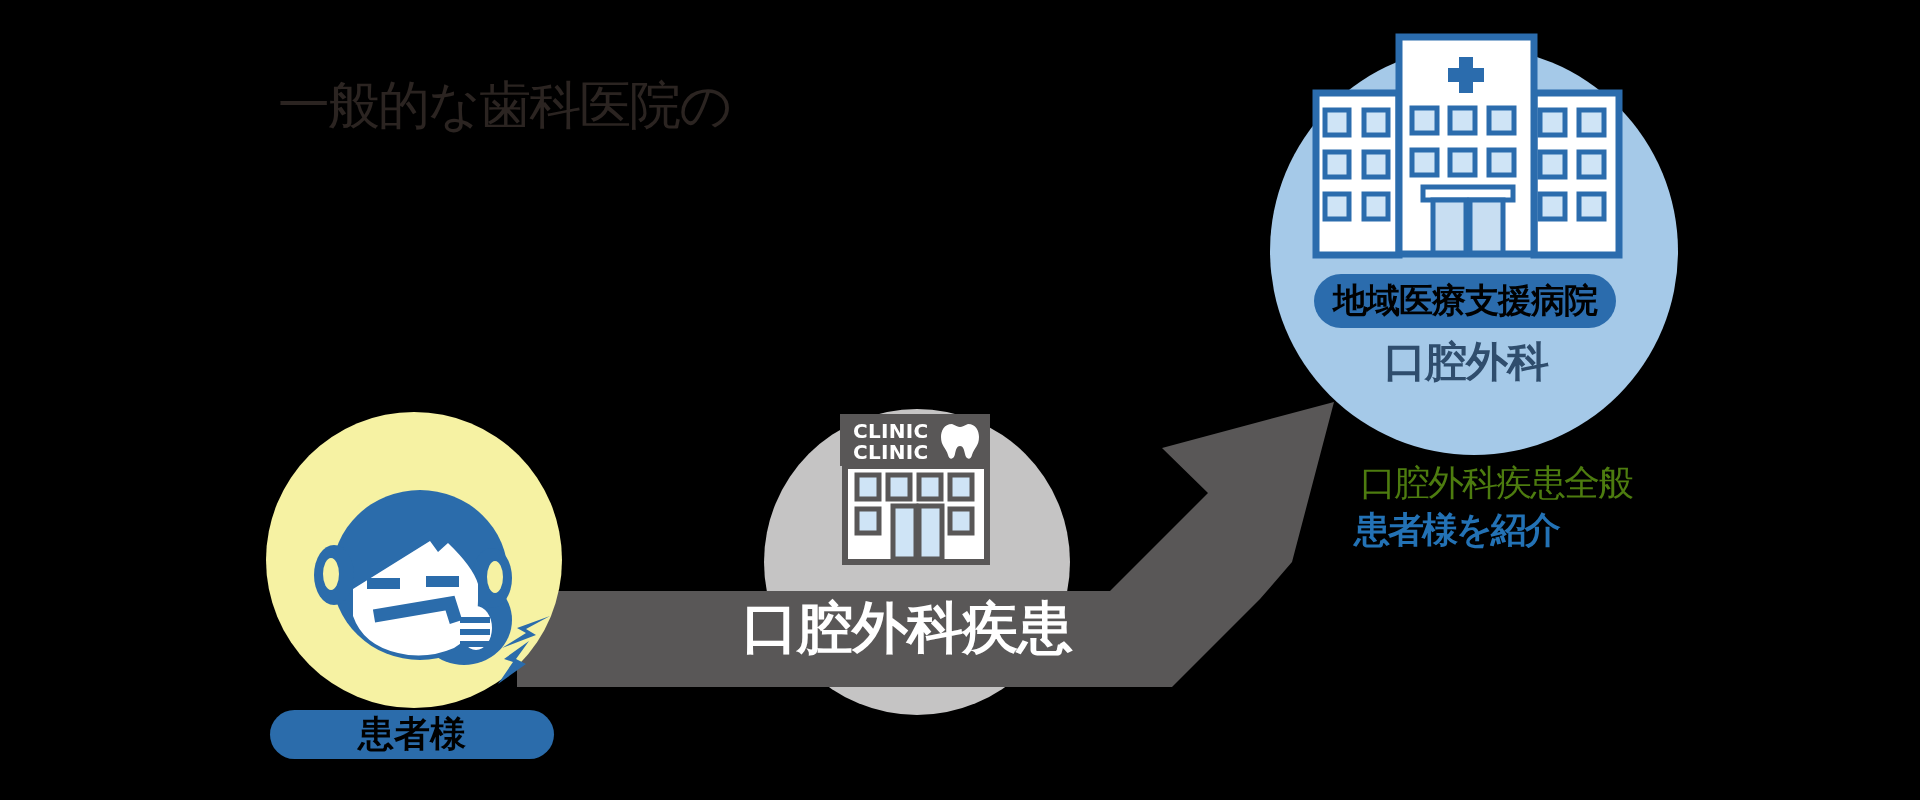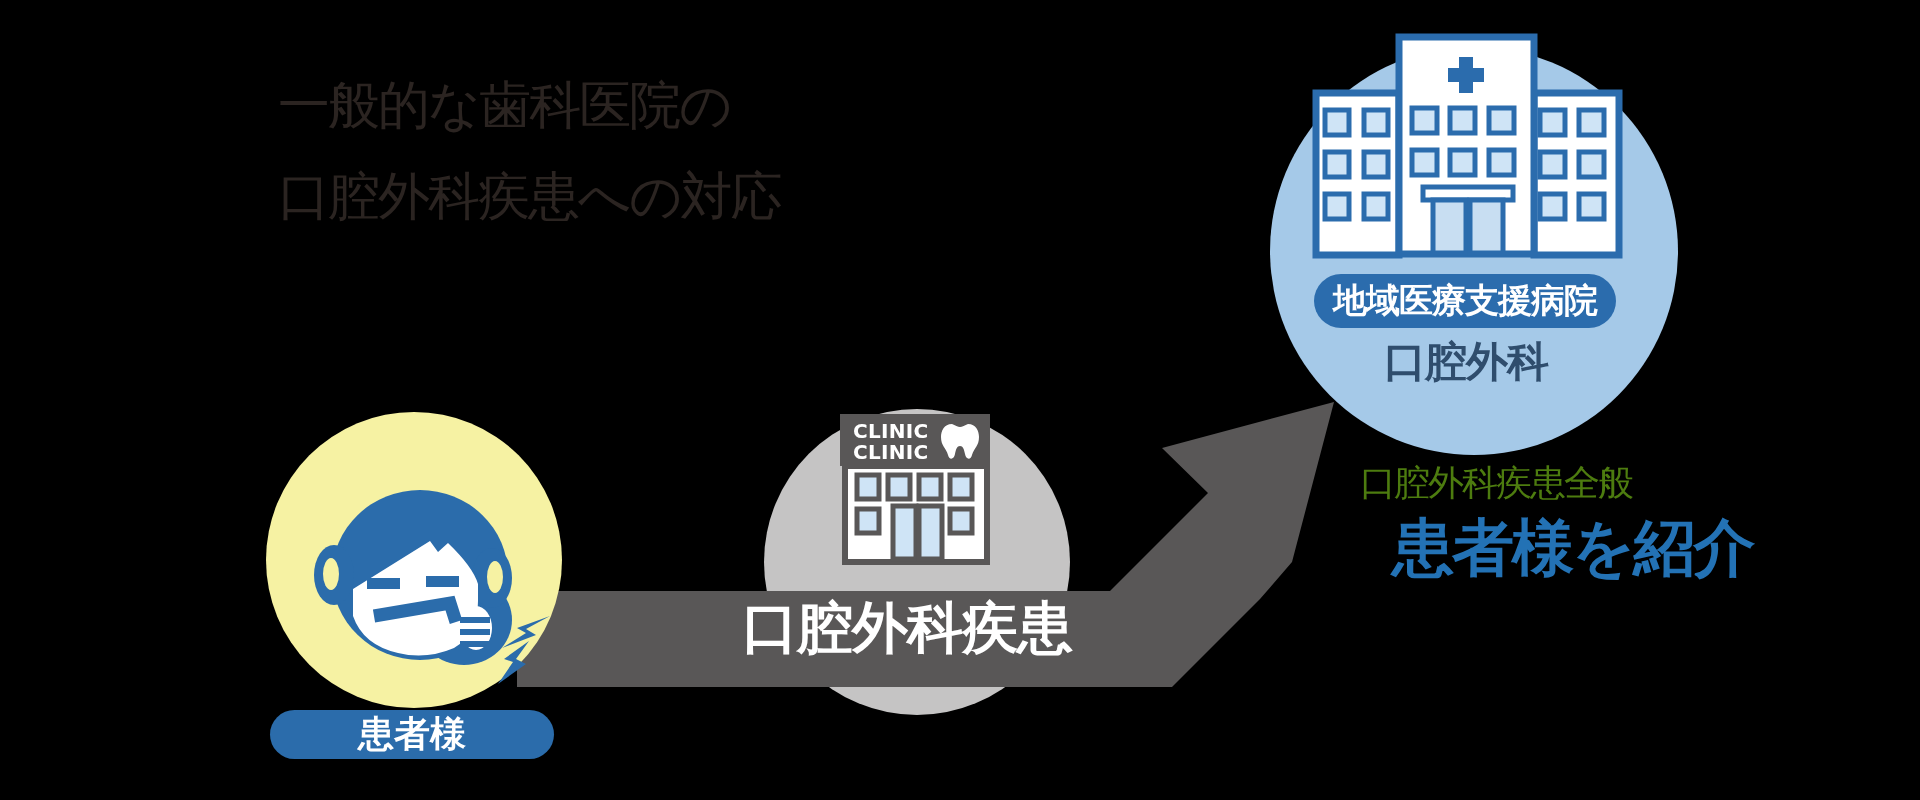--- a/index.html
+++ b/index.html
@@ -14,41 +14,41 @@
   .circle-patient{left:254px;top:412px;width:296px;height:296px;background:#f6f2a3;}
   .circle-clinic{left:752px;top:409px;width:306px;height:306px;background:#c5c4c4;}
   .circle-hospital{left:1258px;top:47px;width:408px;height:408px;background:#a5c9e8;}
 
   
   .title{left:266px;top:60px;color:#2b2421;font-size:52px;line-height:91px;
          letter-spacing:-2px;font-weight:500;white-space:nowrap;}
 
   
   .pill{position:absolute;display:flex;align-items:center;justify-content:center;
-        color:#ffffff;font-weight:600;white-space:nowrap;}
+        color:#000000;font-weight:600;white-space:nowrap;}
   .pill-patient{left:258px;top:710px;width:284px;height:49px;border-radius:25px;
                 background:#2b6cab;font-size:36px;}
   .pill-clinic{left:765px;top:712px;width:280px;height:50px;border-radius:25px;
                background:#7c7979;font-size:36px;}
   .pill-hospital{left:1302px;top:274px;width:302px;height:54px;border-radius:27px;
                  background:#2b6cad;font-size:34px;font-weight:700;letter-spacing:-1px;}
 
   
   .dept{left:1372px;top:334px;width:162px;font-size:42px;
         font-weight:700;color:#2f4d6d;white-space:nowrap;letter-spacing:-1px;}
 
   
   .band-label{left:700px;top:591px;width:390px;height:76px;display:flex;
               align-items:center;justify-content:center;color:#fff;
               font-size:56px;font-weight:700;letter-spacing:-1px;white-space:nowrap;}
 
   
   .note{left:1348px;top:459px;font-size:36px;color:#4d7c0f;letter-spacing:-2px;
         white-space:nowrap;}
-  .emphasis{left:1380px;top:506px;font-size:62px;font-weight:700;color:#2372b5;
+  .emphasis{left:1342px;top:506px;font-size:36px;font-weight:700;color:#2372b5;
             letter-spacing:-2px;white-space:nowrap;}
 
   
   .sign-text{left:841px;top:421px;color:#fff;font-size:20px;line-height:21px;
              font-weight:800;letter-spacing:0.3px;white-space:nowrap;}
 </style>
 </head>
 <body>
 
 <div class="stage">
@@ -141,21 +141,20 @@
         <rect x="1567" y="194" width="25" height="25"></rect>
       </g>
       <rect x="1411" y="187" width="90" height="13" fill="#ffffff" stroke="#2b6cad" stroke-width="5"></rect>
       <rect x="1421" y="200" width="33" height="53" fill="#c8def2" stroke="#2b6cad" stroke-width="5"></rect>
       <rect x="1458" y="200" width="33" height="53" fill="#c8def2" stroke="#2b6cad" stroke-width="5"></rect>
     </g>
   </svg>
 
   <div class="abs title">
     <div>一般的な歯科医院の</div>
-    <div>口腔外科疾患への対応</div>
   </div>
 
   <div class="abs sign-text">
     <div>CLINIC</div>
     <div>CLINIC</div>
   </div>
 
   <div class="abs band-label">口腔外科疾患</div>
 
   <div class="pill pill-patient">患者様</div>

